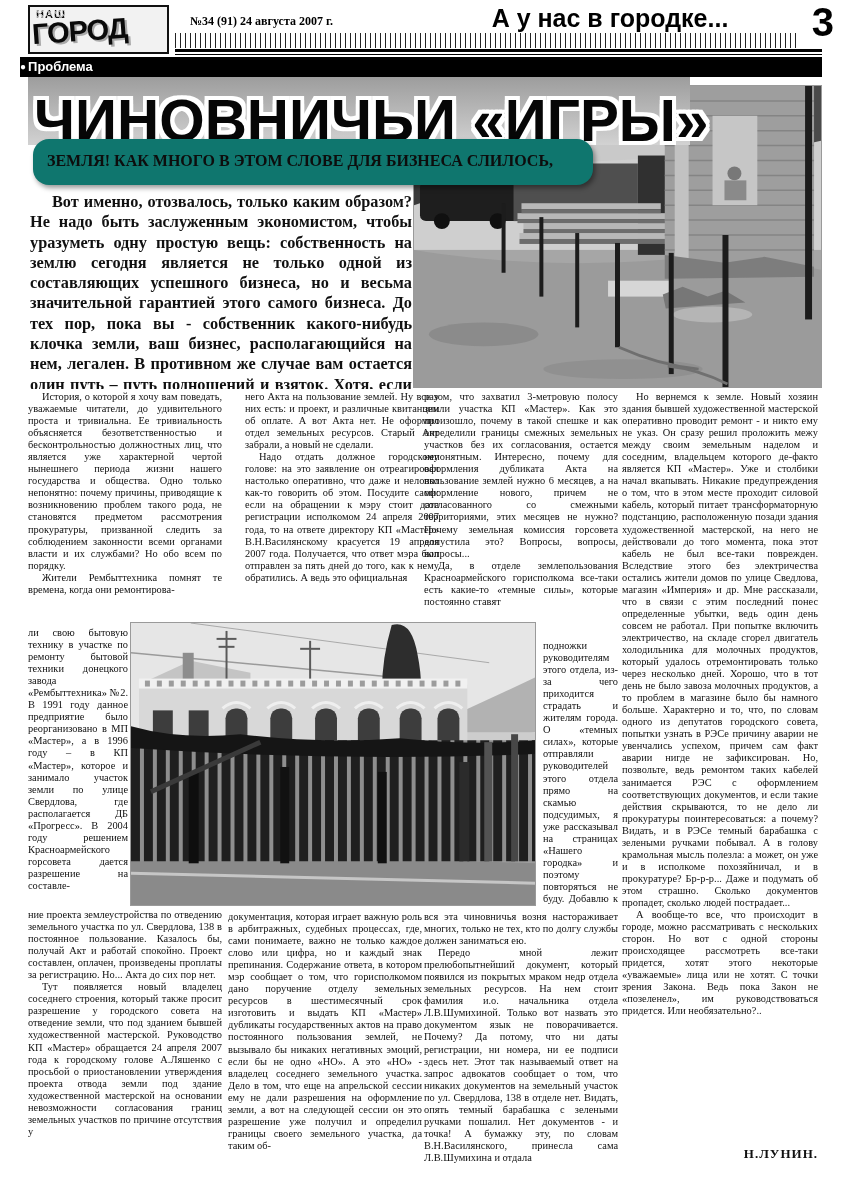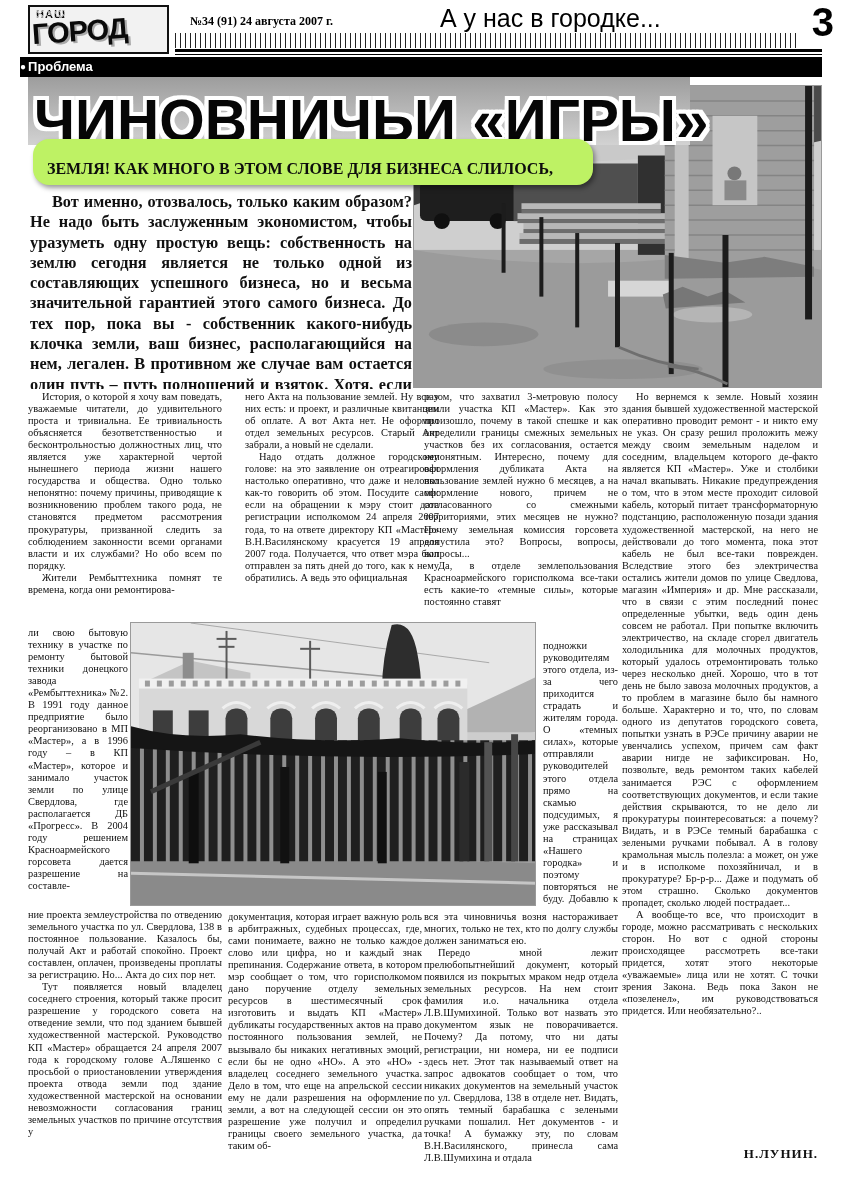--- a/index.html
+++ b/index.html
@@ -12,43 +12,43 @@
         font-weight:bold;font-size:11px;letter-spacing:1px;
         background:repeating-linear-gradient(45deg,#111 0 2px,#999 2px 4px);
         -webkit-background-clip:text;background-clip:text;color:transparent;}
   .logo .gorod{position:absolute;left:2px;top:8px;font-family:"Liberation Sans",sans-serif;
         font-weight:bold;font-size:29px;letter-spacing:-1px;color:#0a0a0a;
         transform:rotate(-4deg);text-shadow:2px 2px 0 #aaa;}
   .logo .ok{position:absolute;left:104px;top:22px;font-family:"Liberation Sans",sans-serif;
         font-weight:bold;font-size:15px;color:#0a0a0a;text-shadow:1px 1px 0 #aaa;margin-top:27px;}
   .issue{position:absolute;left:190px;top:14px;font-family:Liberation Serif, serif;
         font-weight:bold;font-size:12px;color:#000;}
-  .rubric{position:absolute;left:440px;top:4px;width:340px;
-        font-family:"Liberation Sans",sans-serif;font-weight:normal;font-size:25px;color:#000;}
+  .rubric{position:absolute;left:440px;top:4px;width:340px;text-align:center;
+        font-family:"Liberation Sans",sans-serif;font-weight:bold;font-size:25px;color:#000;}
   .pagenum{position:absolute;right:8px;top:0px;font-family:"Liberation Sans",sans-serif;
         font-weight:bold;font-size:40px;color:#000;}
   .hatch{position:absolute;left:175px;top:33px;width:625px;height:15px;
         background:repeating-linear-gradient(90deg,#222 0 1px,transparent 1px 5px);}
   .rule-thick{position:absolute;left:175px;top:49px;width:647px;height:3px;background:#000;}
   .rule-thin{position:absolute;left:175px;top:54px;width:647px;height:1px;background:#000;}
   .section-bar{position:absolute;left:20px;top:57px;width:802px;height:20px;background:#000;
         color:#fff;font-family:"Liberation Sans",sans-serif;font-weight:bold;font-size:13px;
         line-height:20px;box-sizing:border-box;}
   .section-bar .bullet{font-size:10px;vertical-align:1px;margin-right:2px;}
   
   .banner{position:absolute;left:28px;top:77px;width:662px;height:68px;z-index:2;
         background:linear-gradient(#9d9d9d,#d2d2d2);}
   .headline{position:absolute;left:34px;top:86px;width:620px;z-index:5;white-space:nowrap;
         font-family:"Liberation Sans",sans-serif;font-weight:bold;font-size:46px;
         letter-spacing:0px;color:#060606;transform:scale(1.27,1.28);transform-origin:left top;
         text-shadow:-3px -3px 0 #fff,3px -3px 0 #fff,-3px 3px 0 #fff,3px 3px 0 #fff,
                     -3px 0 0 #fff,3px 0 0 #fff,0 -3px 0 #fff,0 3px 0 #fff;}
   .lede{position:absolute;left:33px;top:139px;width:560px;height:46px;z-index:6;
-        background:#bef264;border-radius:16px;box-shadow:2px 3px 5px rgba(0,0,0,.4);
-        padding:20px 14px;box-sizing:border-box;font-weight:bold;font-size:16px;
+        background:#0f766e;border-radius:16px;box-shadow:2px 3px 5px rgba(0,0,0,.4);
+        padding:12px 14px;box-sizing:border-box;font-weight:bold;font-size:16px;
         line-height:19px;color:#0d0d0d;}
   
   .photo{position:absolute;z-index:1;border:1px solid #9a9a9a;box-sizing:border-box;}
   #photo-top{left:413px;top:85px;width:409px;height:303px;}
   #photo-mid{left:130px;top:622px;width:406px;height:284px;z-index:3;}
   
   .intro{position:absolute;left:30px;top:192px;width:382px;height:197px;overflow:hidden;
         font-weight:bold;font-size:16.3px;line-height:20.3px;text-align:justify;}
   .intro p{margin:0;text-indent:22px;}
   .col-seg{position:absolute;overflow:hidden;font-size:10.4px;line-height:12.05px;

